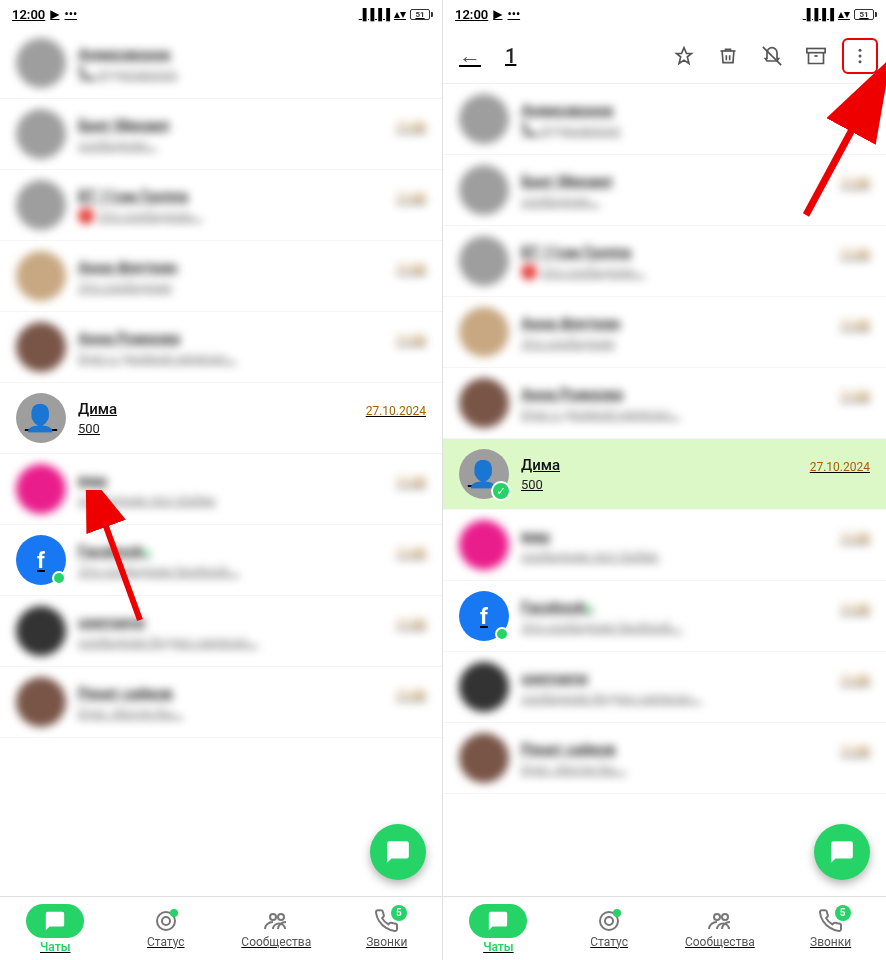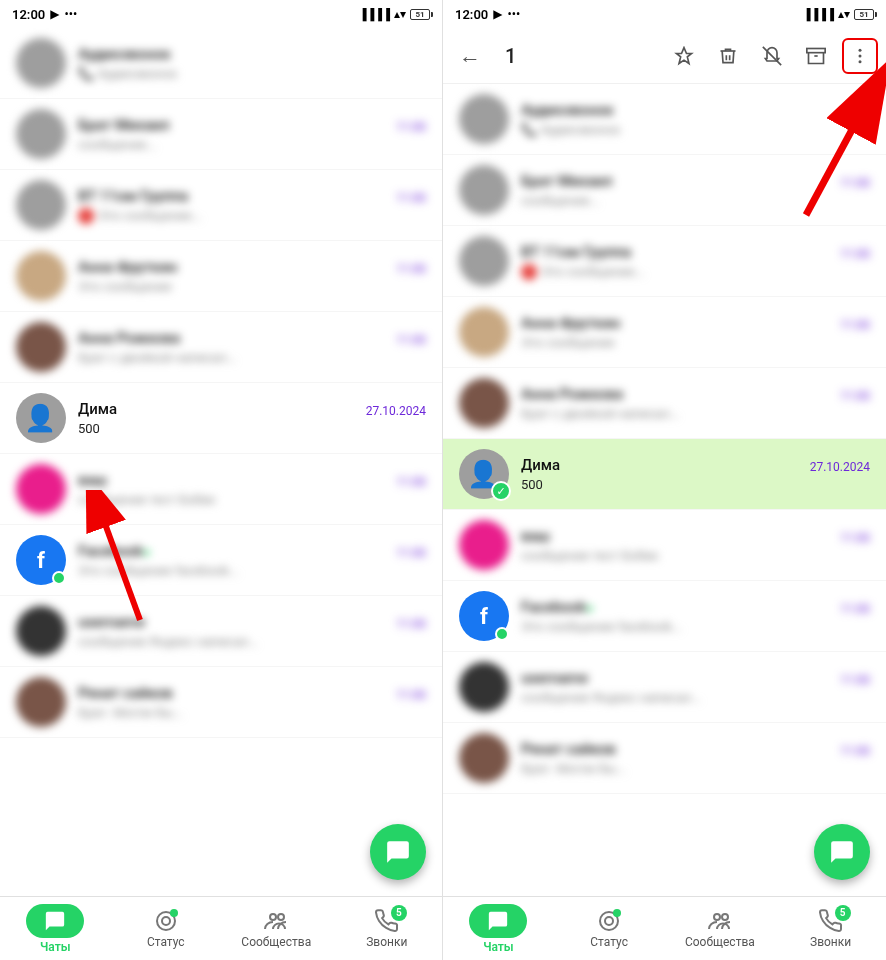--- a/index.html
+++ b/index.html
@@ -14,20 +14,21 @@
 
     .phone-panel {
       width: 443px;
       height: 960px;
       background: #fff;
       display: flex;
       flex-direction: column;
       border-right: 1px solid #e0e0e0;
       overflow: hidden;
       position: relative;
+      text-decoration: underline;
     }
 
     
     .status-bar {
       height: 28px;
       background: #fff;
       display: flex;
       align-items: center;
       justify-content: space-between;
       padding: 0 12px;
@@ -179,21 +180,21 @@
       font-size: 15px;
       font-weight: 500;
       color: #111;
       white-space: nowrap;
       overflow: hidden;
       text-overflow: ellipsis;
       max-width: 200px;
     }
     .chat-time {
       font-size: 12px;
-      color: #6d28d9;
+      color: #a16207;
       white-space: nowrap;
       margin-left: 8px;
     }
     .chat-preview {
       font-size: 13px;
       color: #888;
       white-space: nowrap;
       overflow: hidden;
       text-overflow: ellipsis;
     }

